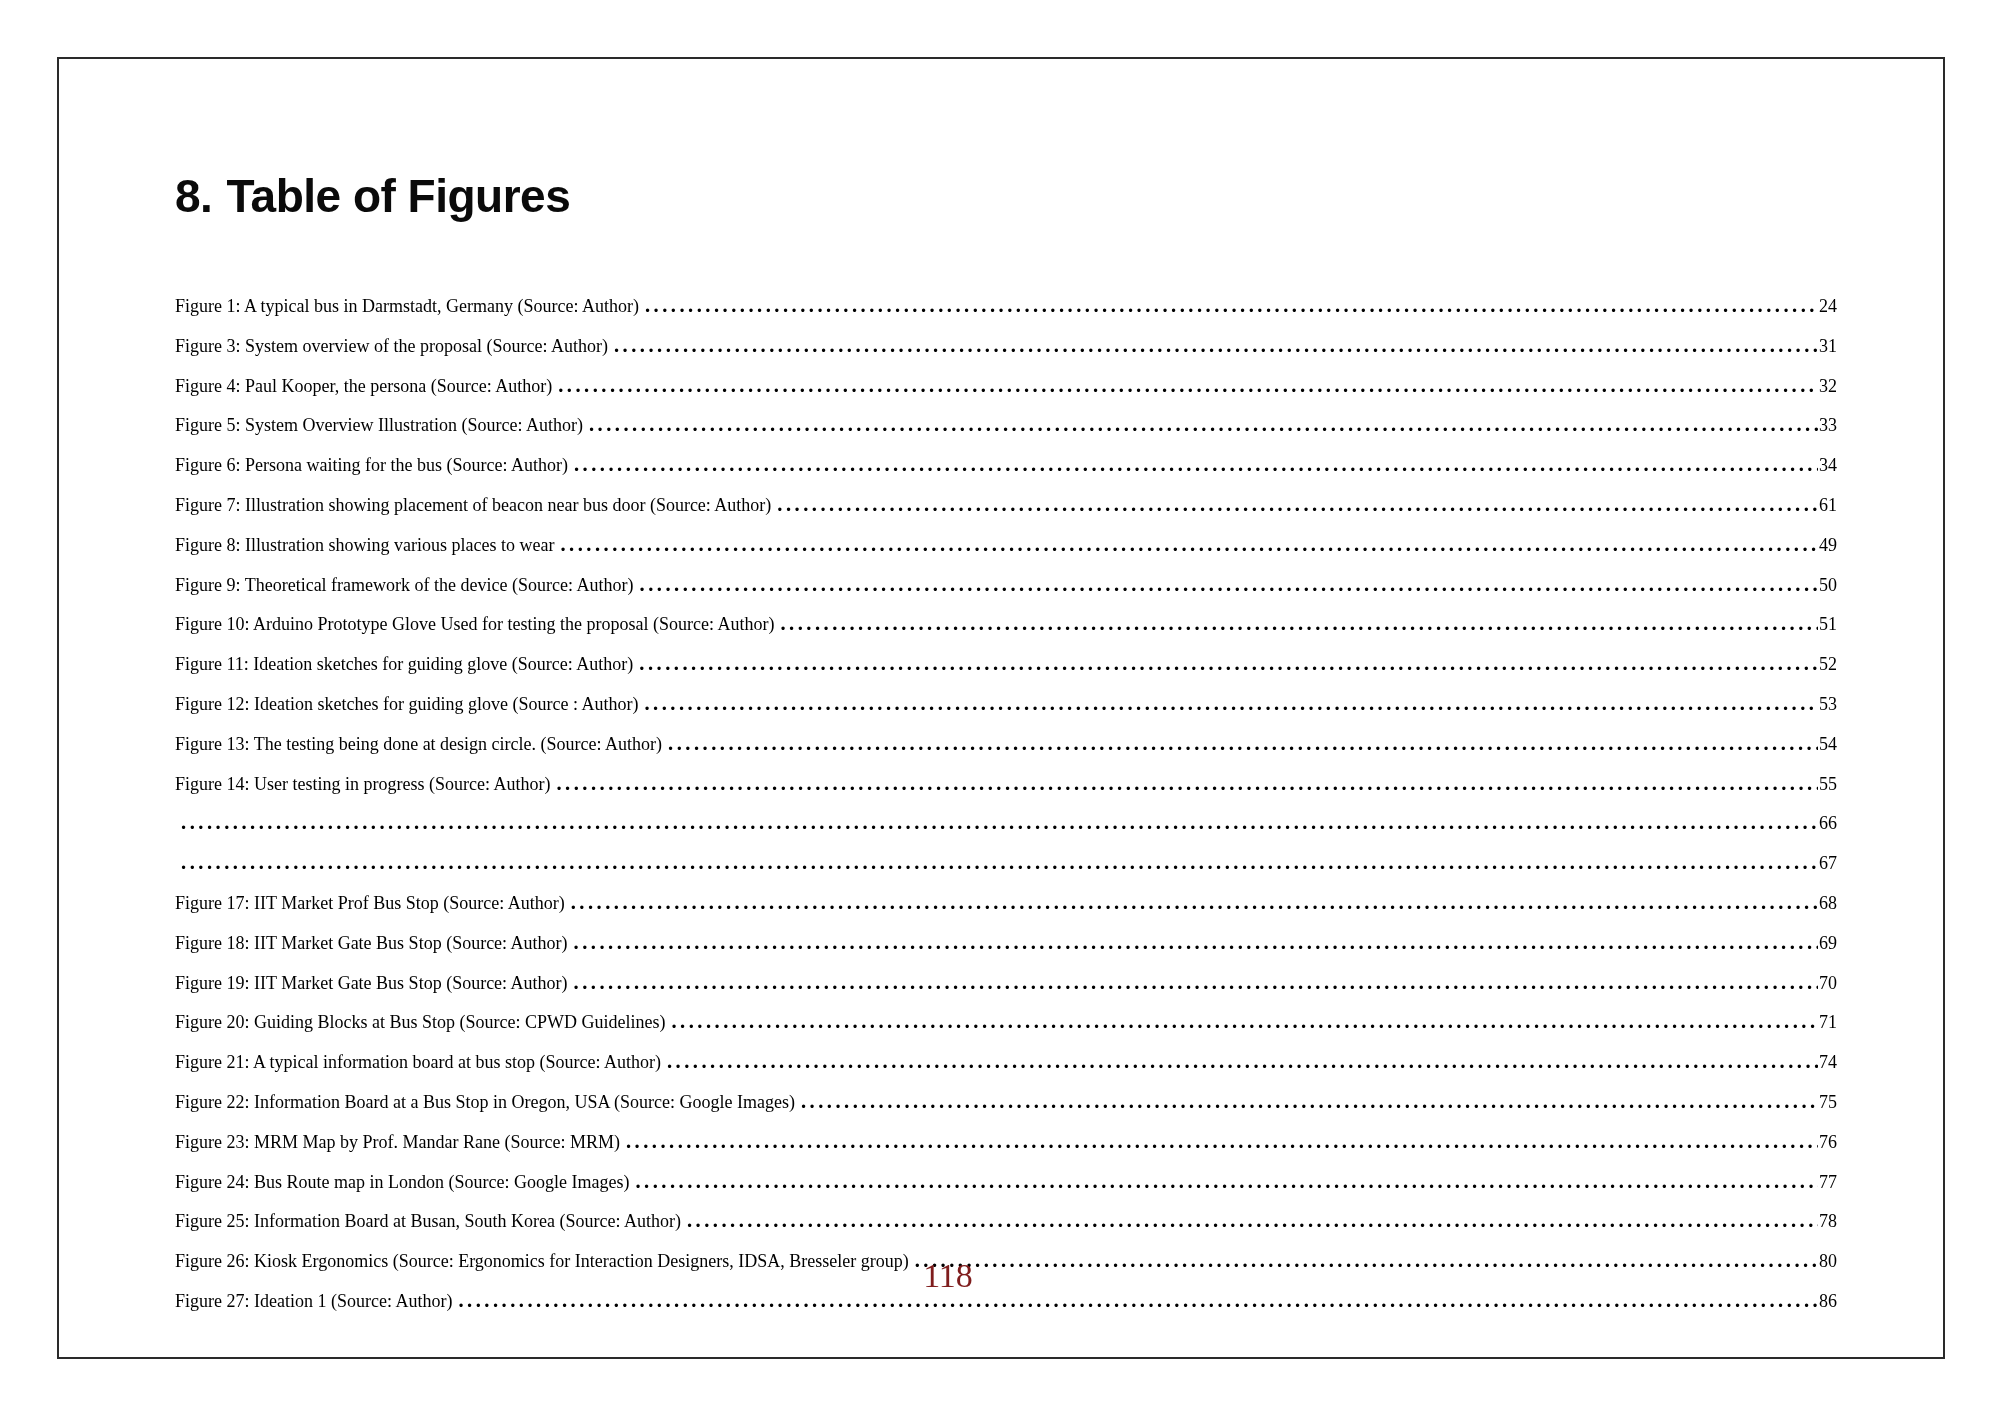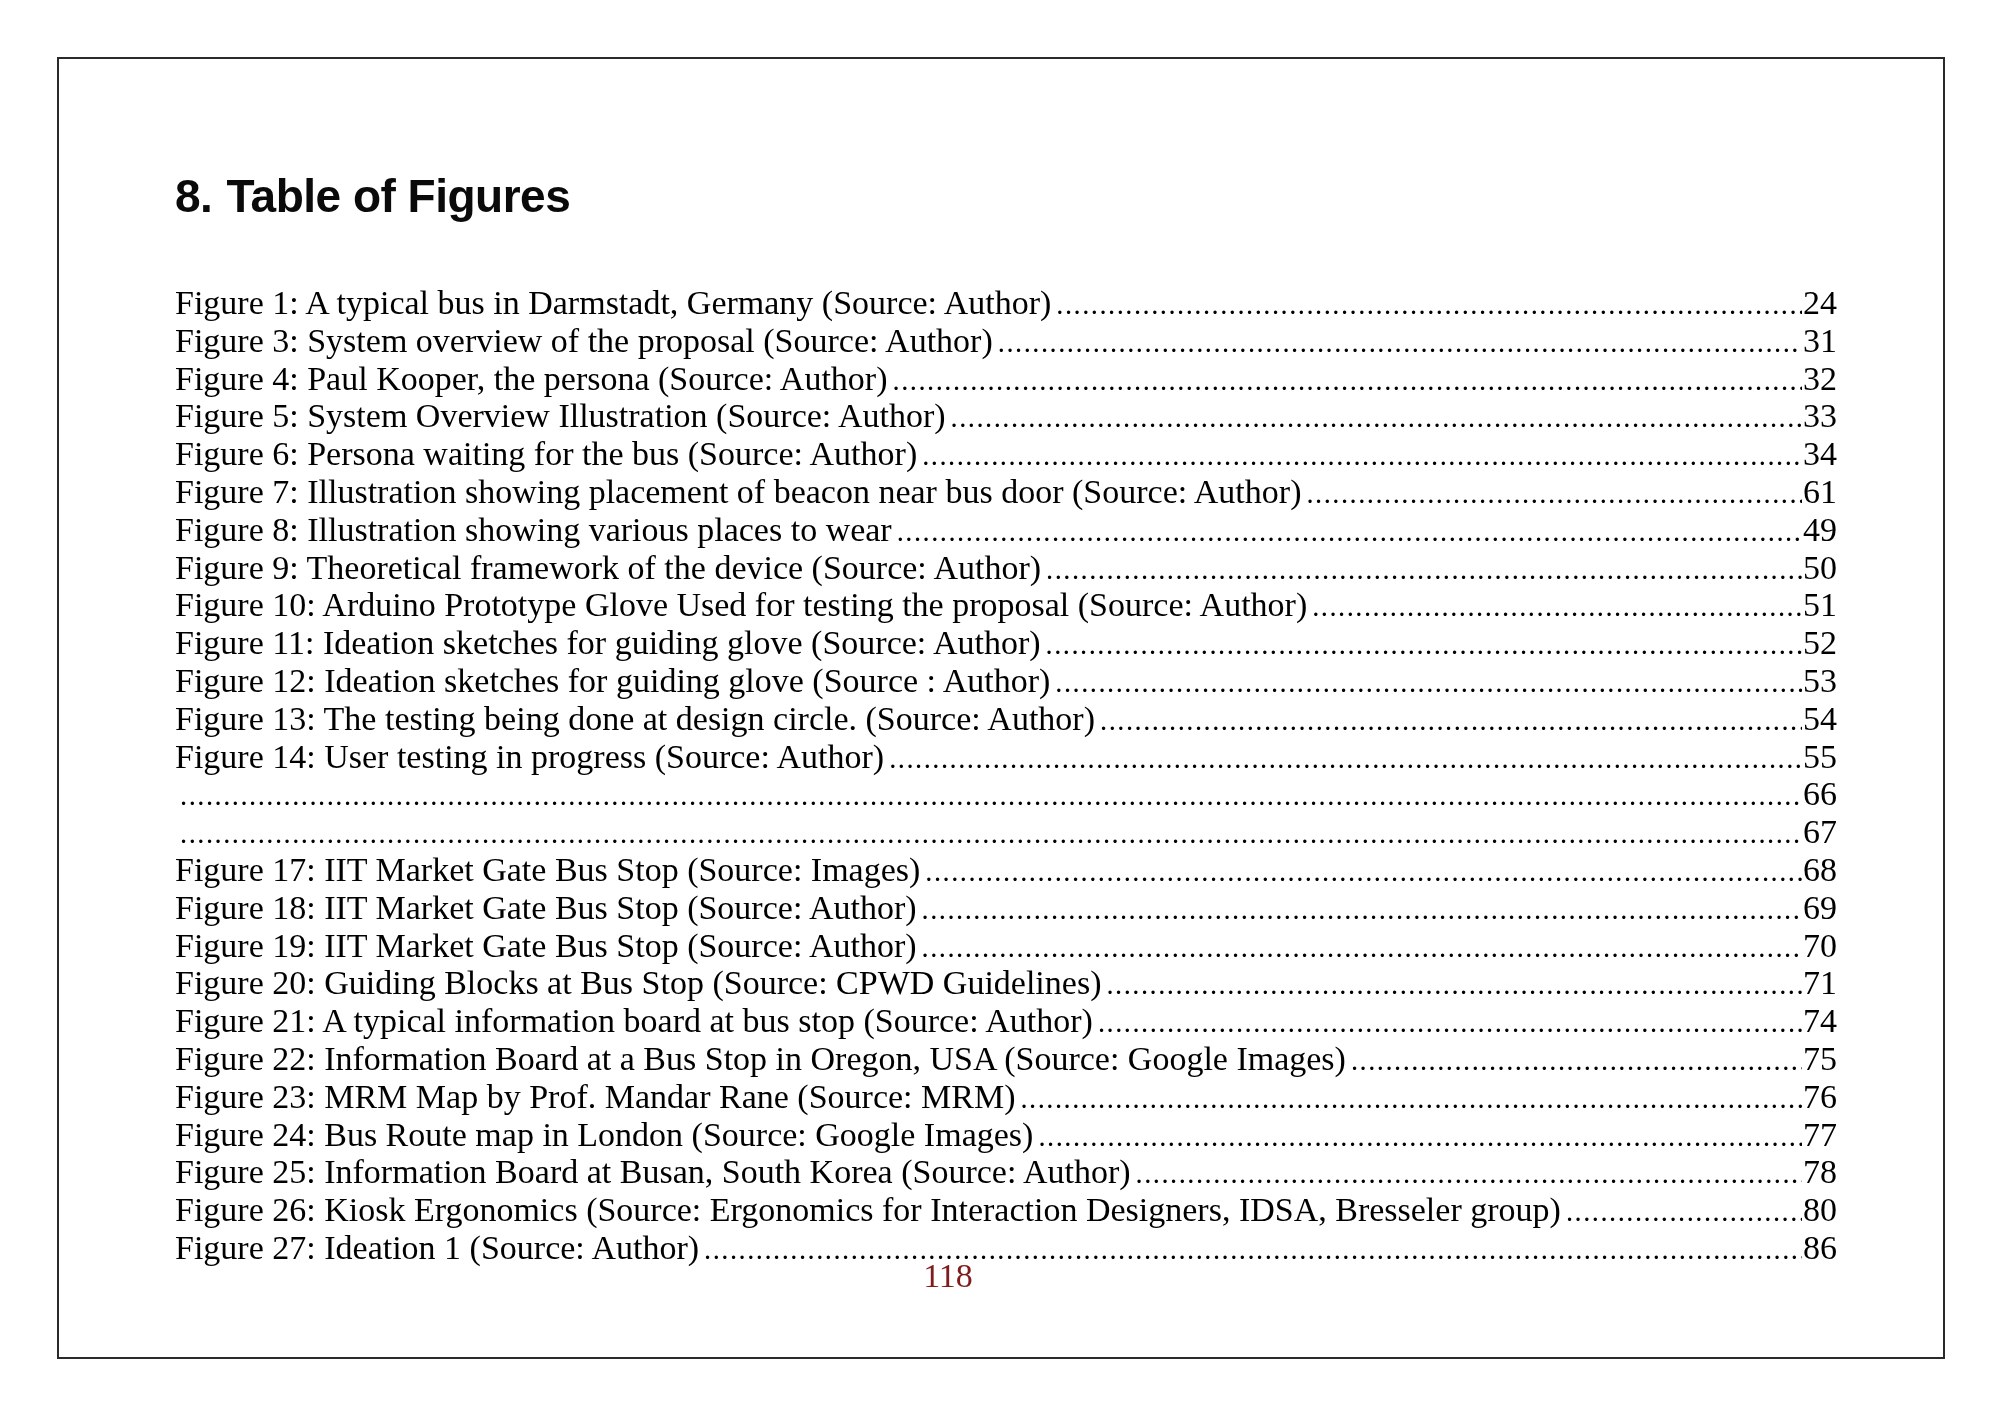--- a/index.html
+++ b/index.html
@@ -42,21 +42,21 @@
   .heading .h-num { margin-right: 14px; }
   .toc {
     position: absolute;
     left: 116px;
     right: 106px;
     top: 226px;
   }
   .toc-entry {
     display: flex;
     align-items: baseline;
-    font-size: 34px;
+    font-size: 18px;
     line-height: 35.8px;
     white-space: nowrap;
   }
   .toc-label {
     flex: 0 0 auto;
     white-space: nowrap;
   }
   .toc-leader {
     flex: 1 1 auto;
     overflow: hidden;
@@ -180,21 +180,21 @@
           <span class="toc-leader"></span>
           <span class="toc-page">66</span>
         </div>
 
         <div class="toc-entry">
           <span class="toc-leader"></span>
           <span class="toc-page">67</span>
         </div>
 
         <div class="toc-entry">
-          <span class="toc-label">Figure 17: IIT Market Gate Bus Stop (Source: Images)</span>
+          <span class="toc-label">Figure 17: IIT Market Prof Bus Stop (Source: Author)</span>
           <span class="toc-leader"></span>
           <span class="toc-page">68</span>
         </div>
 
         <div class="toc-entry">
           <span class="toc-label">Figure 18: IIT Market Gate Bus Stop (Source: Author)</span>
           <span class="toc-leader"></span>
           <span class="toc-page">69</span>
         </div>
 

